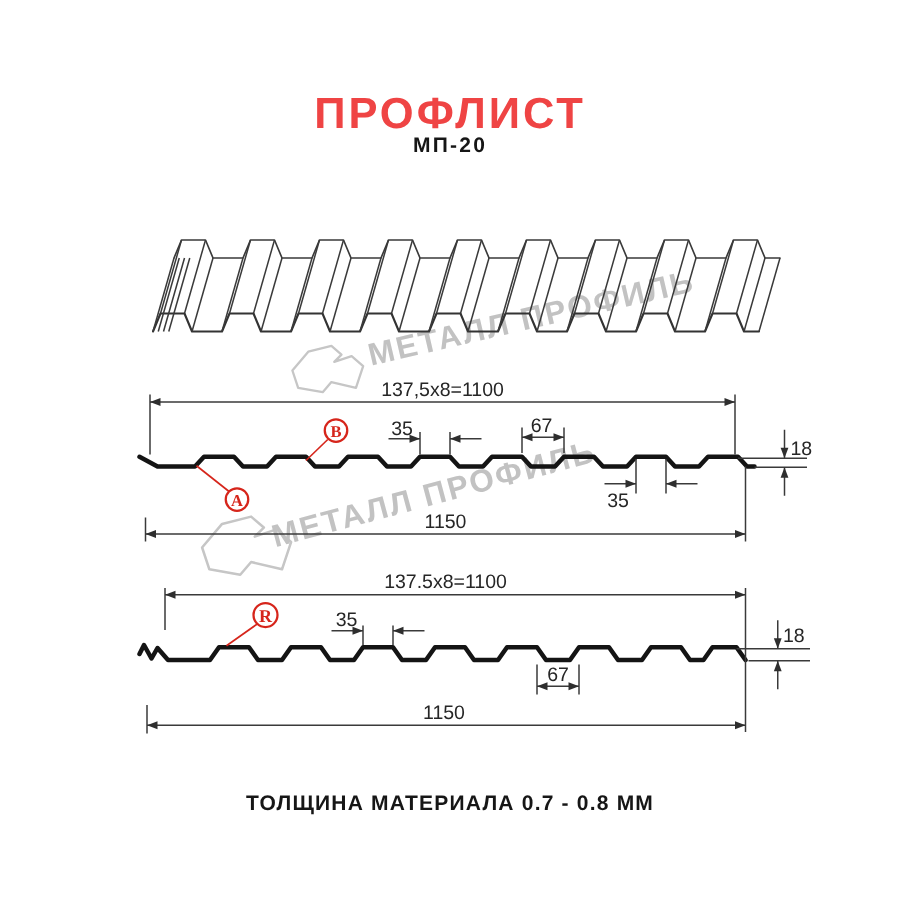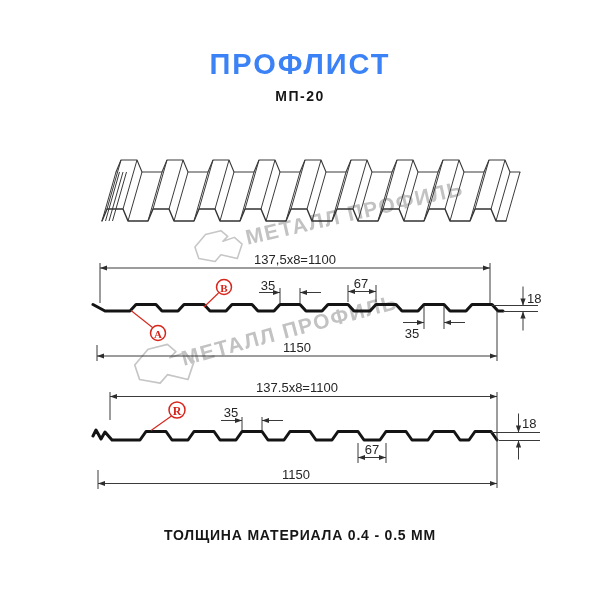--- a/index.html
+++ b/index.html
@@ -1,20 +1,20 @@
 <!DOCTYPE html>
 <html><head>
 <meta charset="utf-8">
 <style>
   html,body{margin:0;padding:0;}
   body{width:600px;height:600px;position:relative;background:#ffffff;overflow:hidden;
        font-family:"Liberation Sans",sans-serif;}
   .abs{position:absolute;}
   .ctr{left:0;width:600px;text-align:center;}
-  #title{top:48px;font-size:29px;font-weight:bold;letter-spacing:2px;color:#3b82f6;text-align:center;}
+  #title{top:60px;font-size:29px;font-weight:bold;letter-spacing:2px;color:#ef4444;text-align:center;}
   #subtitle{top:88px;font-size:14px;font-weight:600;letter-spacing:1.5px;color:#161616;}
   #footer{top:527px;font-size:14px;font-weight:600;letter-spacing:0.8px;color:#161616;}
   .wm-text{position:absolute;font-size:21px;font-weight:bold;color:#c2c2c2;
            letter-spacing:1.5px;white-space:nowrap;transform-origin:0 50%;}
   #wm1-text{left:246px;top:226px;transform:rotate(-13deg);}
   #wm2-text{left:182px;top:347px;transform:rotate(-15deg);}
   .wm-logo{position:absolute;}
   #wm1-logo{left:193px;top:228px;}
   #wm2-logo{left:130px;top:342px;}
   #draw{position:absolute;left:0;top:0;z-index:2;}
@@ -176,13 +176,13 @@
     <text class="dim mid" x="231" y="417">35</text>
     <text class="dim mid" x="372" y="454">67</text>
     <text class="dim" x="522" y="428">18</text>
     <text class="dim mid" x="296" y="479">1150</text>
     <line x1="171.5" y1="416" x2="151" y2="430.5" stroke="#d6251b" stroke-width="1.1"></line>
     <circle cx="177" cy="410" r="8" fill="none" stroke="#d6251b" stroke-width="1.5"></circle>
     <text class="marker marker-lg" x="177" y="414.5">R</text>
   </g>
 </svg>
 
-<div id="footer" class="abs ctr">ТОЛЩИНА МАТЕРИАЛА 0.4 - 0.5 ММ</div>
+<div id="footer" class="abs ctr">ТОЛЩИНА МАТЕРИАЛА 0.7 - 0.8 ММ</div>
 
 </body></html>

